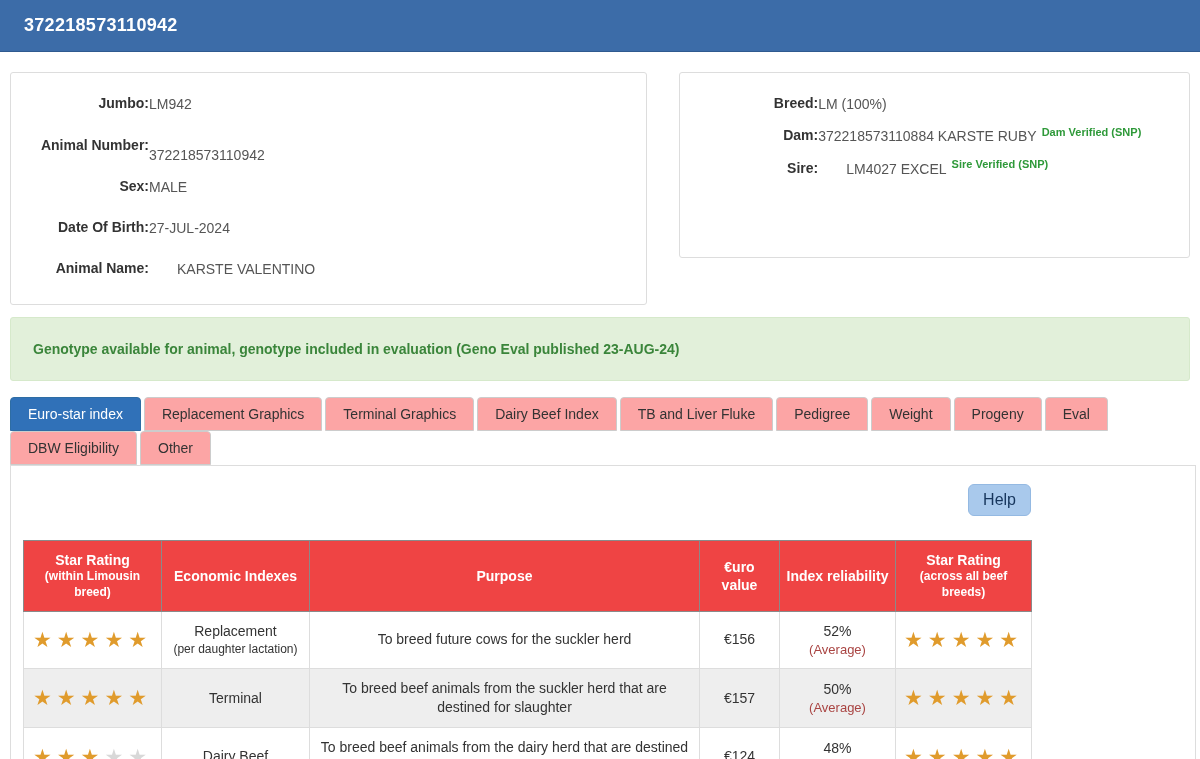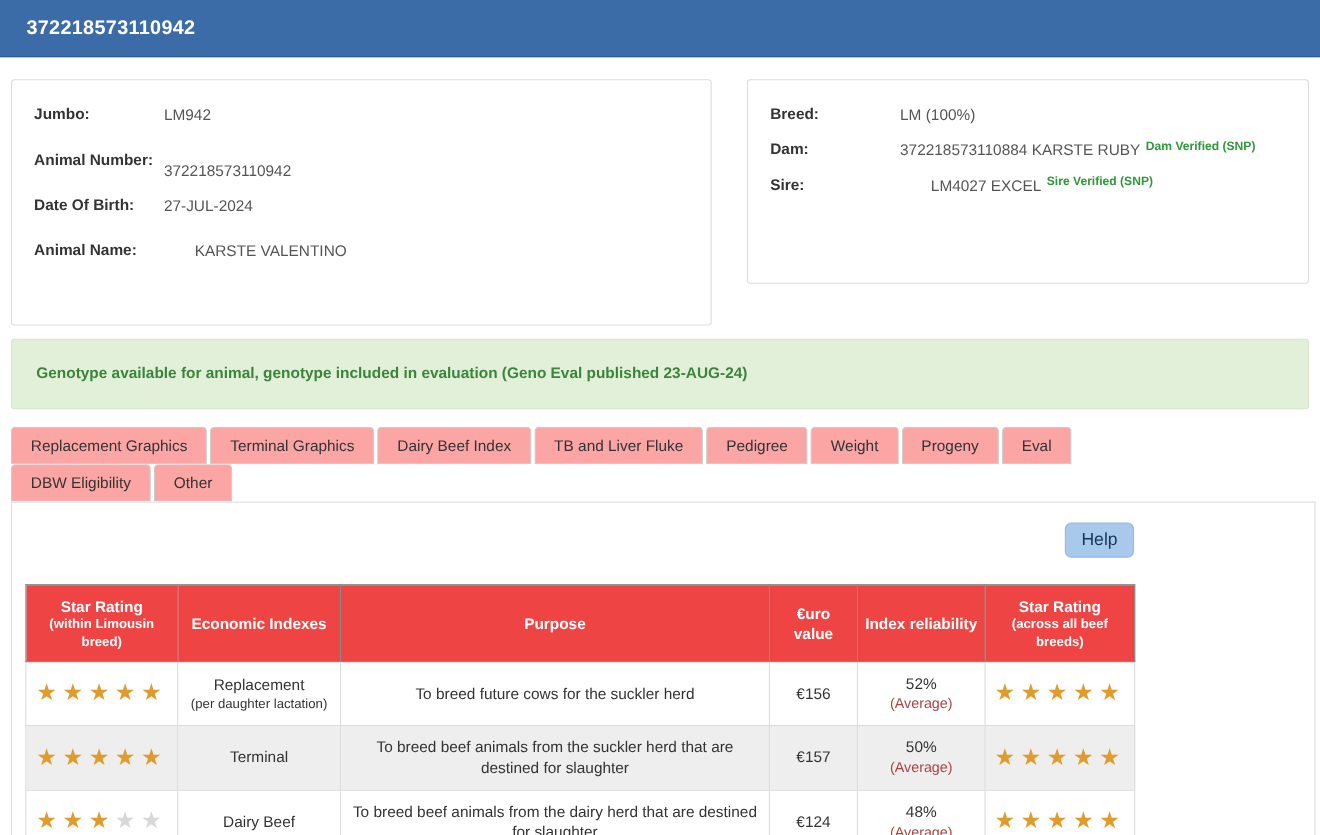--- a/index.html
+++ b/index.html
@@ -21,21 +21,21 @@
   
   .cards { display:flex; align-items:flex-start; margin:20px 10px 0 10px; gap:32px; }
   .card {
     background:#fff; border:1px solid #ddd; border-radius:3px;
     padding:20px 20px 16px 20px;
   }
   .card.left  { width:640px; min-height:224px; }
   .card.right { width:513px; min-height:186px; }
   .info-row { display:flex; margin-bottom:11px; }
   .info-row:last-child { margin-bottom:0;gap:28px; }
-  .info-label { width:118px; font-weight:bold; color:#333; font-size:14px; line-height:1.45; flex-shrink:0; }
+  .info-label { width:118px; font-weight:bold; color:#333; font-size:14px; line-height:1.45; flex-shrink:0;text-align:right; }
   .info-value { color:#555; font-size:14px; line-height:1.45; padding-top:1px; }
   .card.left .info-row { min-height:30px; align-items:flex-start; }
   .card.left .info-row:nth-child(1){ margin-bottom:12px; }
   .card.left .info-row:nth-child(2) .info-value{ padding-top:10px; }
   .verified-badge {
     color:#2e9939; font-weight:bold; font-size:11px;
     vertical-align:super; margin-left:5px; line-height:1;
   }
 
   
@@ -106,20 +106,24 @@
     <div class="card left">
       <div class="info-row">
         <span class="info-label">Jumbo:</span>
         <span class="info-value">LM942</span>
       </div>
       <div class="info-row">
         <span class="info-label">Animal Number:</span>
         <span class="info-value">372218573110942</span>
       </div>
       <div class="info-row">
+        <span class="info-label">Sex:</span>
+        <span class="info-value">MALE</span>
+      </div>
+      <div class="info-row">
         <span class="info-label">Date Of Birth:</span>
         <span class="info-value">27-JUL-2024</span>
       </div>
       <div class="info-row">
         <span class="info-label">Animal Name:</span>
         <span class="info-value">KARSTE VALENTINO</span>
       </div>
     </div>
 
     <div class="card right">
@@ -137,20 +141,21 @@
       </div>
     </div>
   </div>
 
   <div class="banner">
     <span class="banner-text">Genotype available for animal, genotype included in evaluation (Geno Eval published 23-AUG-24)</span>
   </div>
 
   <div class="tabs-area">
     <div class="tab-row">
+      <div class="tab active">Euro-star index</div>
       <div class="tab">Replacement Graphics</div>
       <div class="tab">Terminal Graphics</div>
       <div class="tab">Dairy Beef Index</div>
       <div class="tab">TB and Liver Fluke</div>
       <div class="tab">Pedigree</div>
       <div class="tab">Weight</div>
       <div class="tab">Progeny</div>
       <div class="tab">Eval</div>
     </div>
     <div class="tab-row second">

